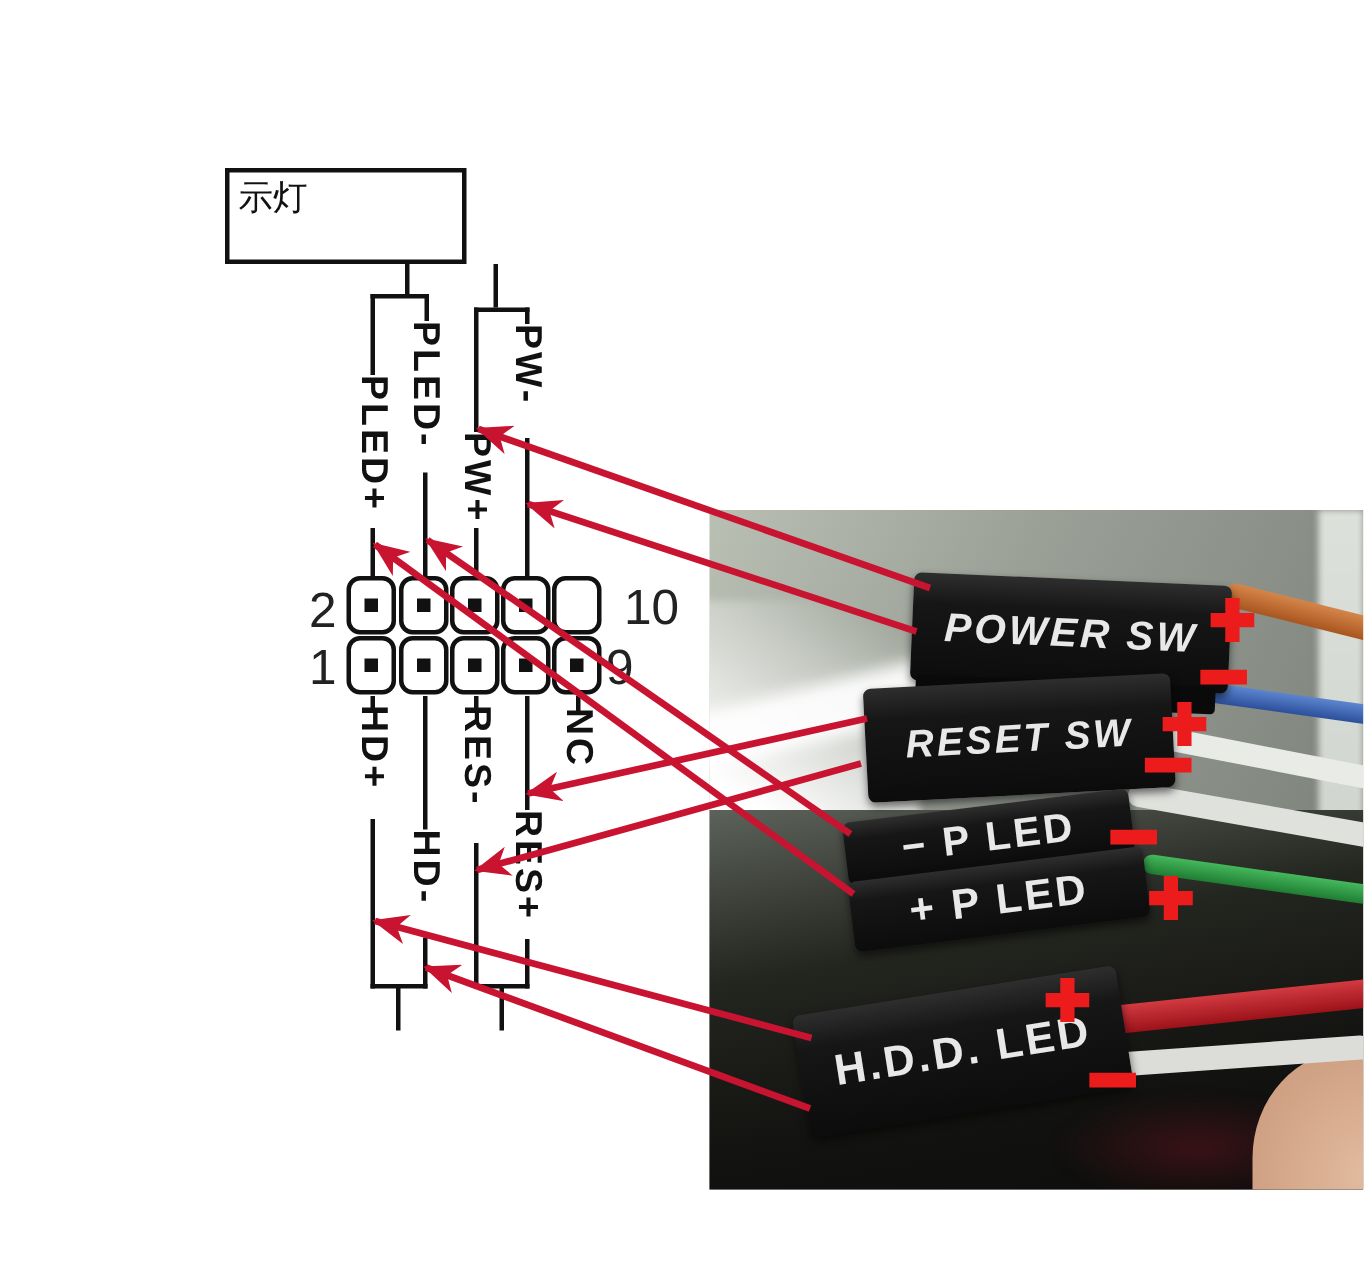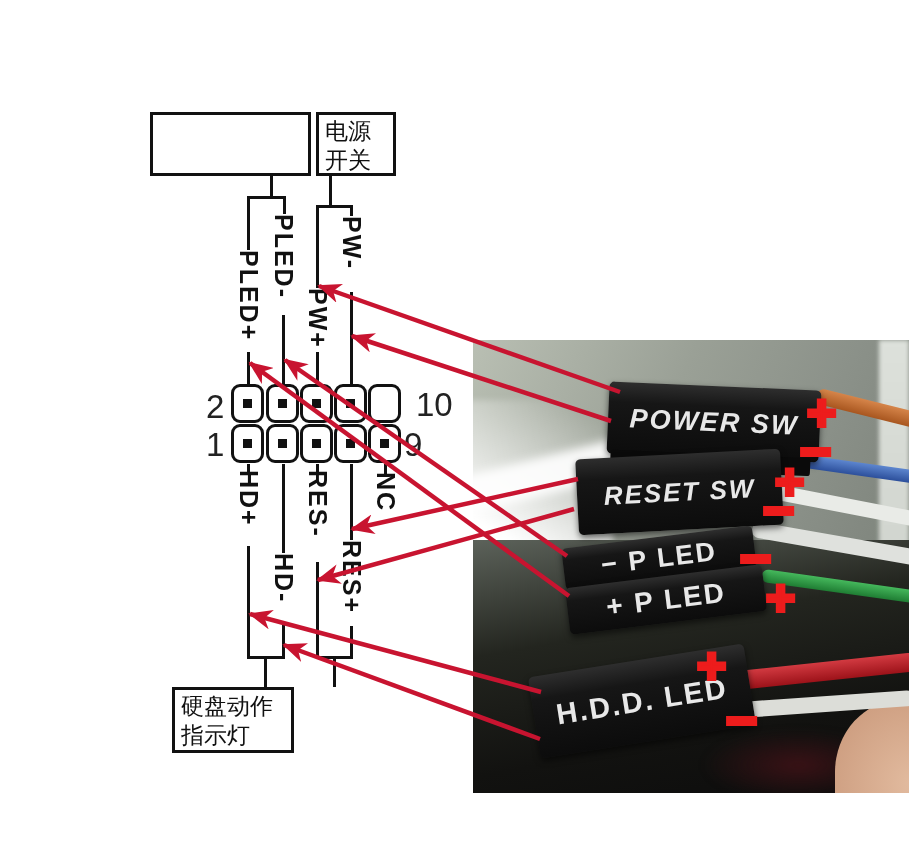--- a/index.html
+++ b/index.html
@@ -76,30 +76,23 @@
   <span class="mark minus" style="left:800px;top:424px;">−</span>
   <span class="mark plus" style="left:775px;top:457px;">+</span>
   <span class="mark minus" style="left:763px;top:483px;">−</span>
   <span class="mark minus" style="left:740px;top:531px;">−</span>
   <span class="mark plus" style="left:766px;top:573px;">+</span>
   <span class="mark plus" style="left:697px;top:641px;">+</span>
   <span class="mark minus" style="left:726px;top:693px;">−</span>
 
 
   <div class="lblbox" style="left:150px;top:112px;width:161px;height:64px;">
-  </div>
-  <div class="lblbox" style="left:316px;top:112px;width:80px;height:64px;">
-    <div>电源</div>
-    <div>开关</div>
+    <div>示灯</div>
   </div>
 
-  <div class="lblbox" style="left:172px;top:687px;width:122px;height:66px;">
-    <div>硬盘动作</div>
-    <div>指示灯</div>
-  </div>
 
   <div class="line" style="left:270px;top:176px;width:3px;height:22px;"></div>
   <div class="line" style="left:247px;top:196px;width:39px;height:3px;"></div>
   <div class="line" style="left:247px;top:196px;width:3px;height:54px;"></div>
   <div class="line" style="left:283px;top:196px;width:3px;height:18px;"></div>
 
   <div class="line" style="left:329px;top:176px;width:3px;height:29px;"></div>
   <div class="line" style="left:316px;top:205px;width:37px;height:3px;"></div>
   <div class="line" style="left:316px;top:205px;width:3px;height:83px;"></div>
   <div class="line" style="left:350px;top:205px;width:3px;height:11px;"></div>

